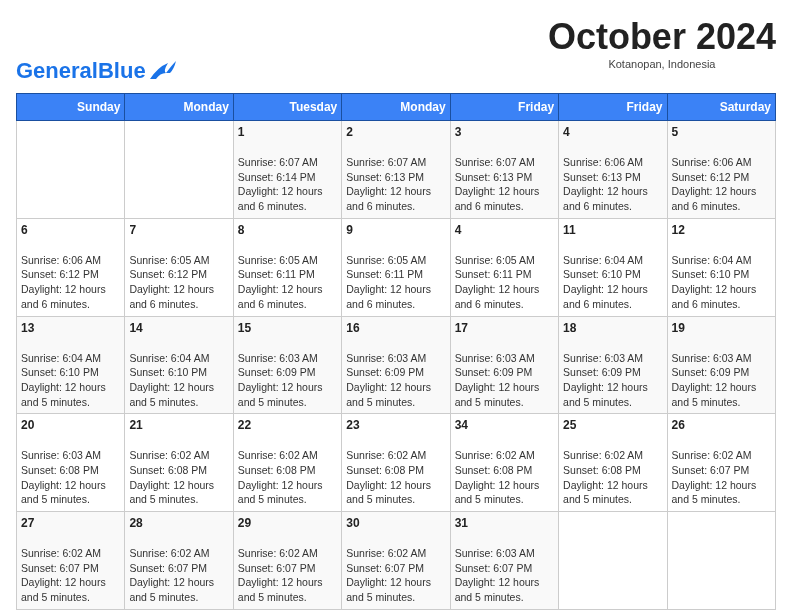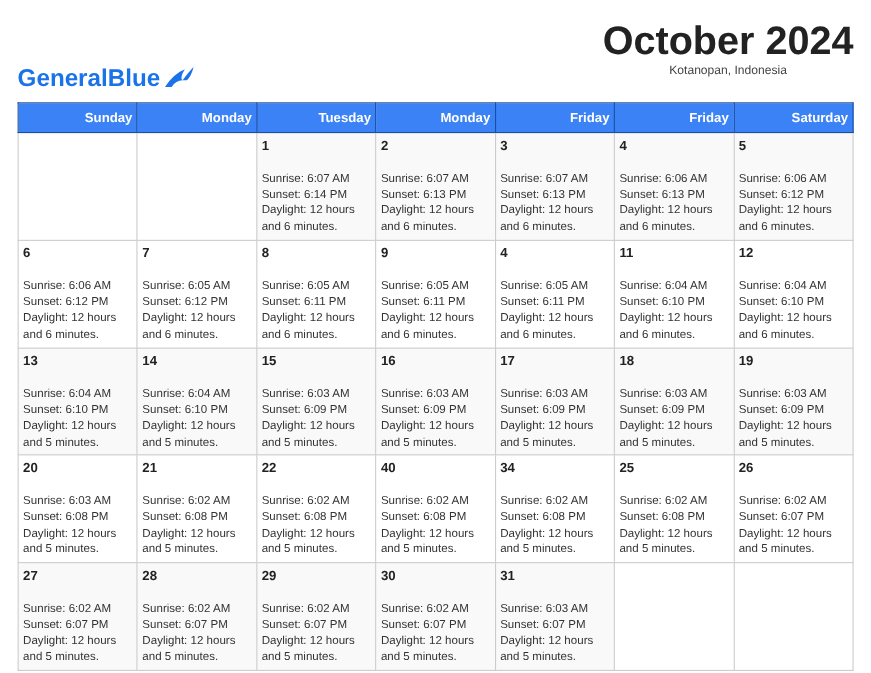--- a/index.html
+++ b/index.html
@@ -282,21 +282,21 @@
 and 5 minutes.</div>
         </td>
         <td>
           <span class="day-number">22</span>
           <div class="day-info" style="white-space: pre-line;">Sunrise: 6:02 AM
 Sunset: 6:08 PM
 Daylight: 12 hours
 and 5 minutes.</div>
         </td>
         <td>
-          <span class="day-number">40</span>
+          <span class="day-number">23</span>
           <div class="day-info" style="white-space: pre-line;">Sunrise: 6:02 AM
 Sunset: 6:08 PM
 Daylight: 12 hours
 and 5 minutes.</div>
         </td>
         <td>
           <span class="day-number">34</span>
           <div class="day-info" style="white-space: pre-line;">Sunrise: 6:02 AM
 Sunset: 6:08 PM
 Daylight: 12 hours

